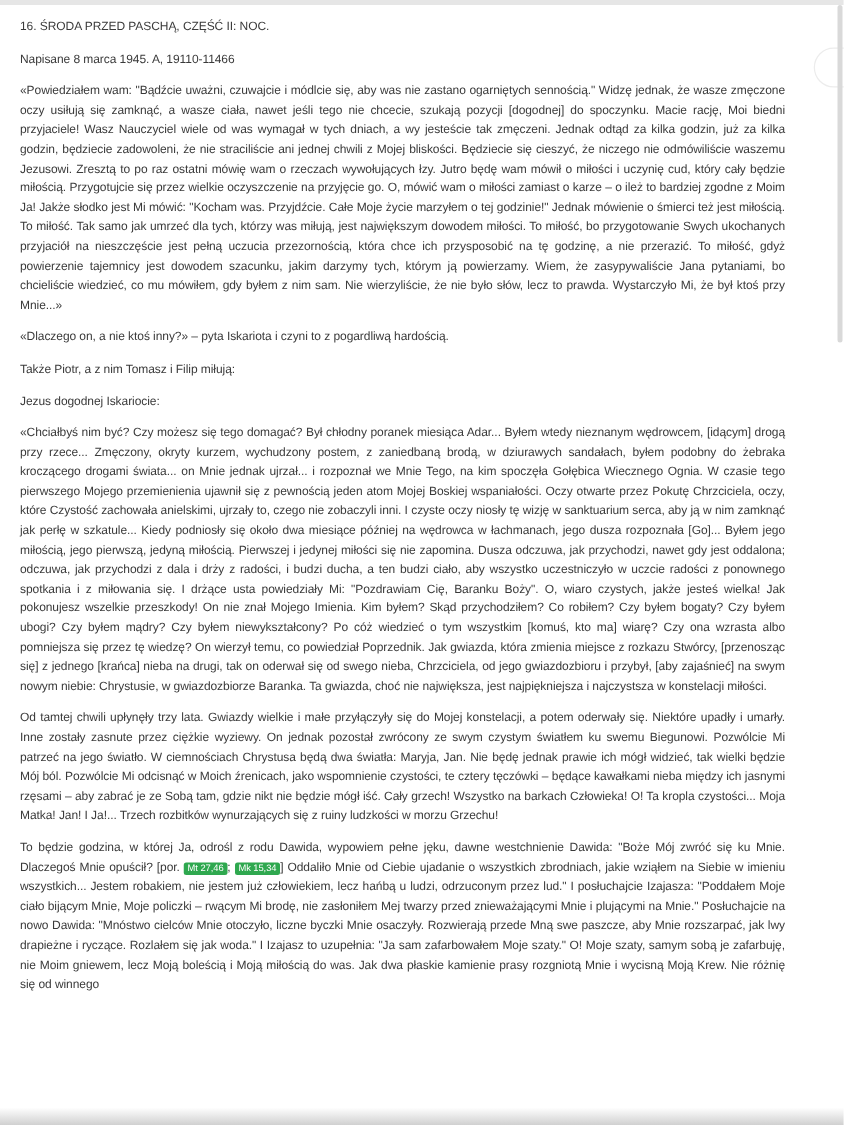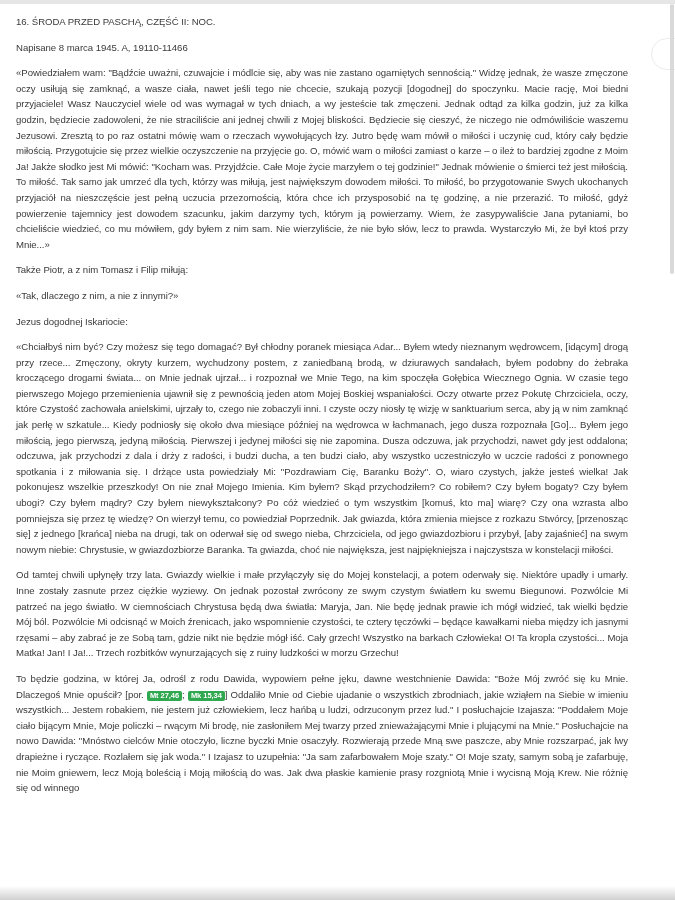--- a/index.html
+++ b/index.html
@@ -39,21 +39,21 @@
       text-align: left;
     }
     .ref {
       display: inline-block;
       background: #2fa84f;
       color: #ffffff;
       font-size: 7.5px;
       line-height: 10px;
       padding: 0 3px;
       border-radius: 2px;
-      font-weight: bold;
+      font-weight: normal;
       cursor: pointer;
     }
     .scrollbar {
       position: absolute;
       right: 1px;
       top: 4px;
       width: 4px;
       height: 270px;
       background: #d9d9d9;
       border-radius: 2px;
@@ -78,22 +78,22 @@
 </head>
 <body>
 
 <div class="topbar"></div>
 
 <div class="content">
   <p class="head">16. ŚRODA PRZED PASCHĄ, CZĘŚĆ II: NOC.</p>
   <p class="head">Napisane 8 marca 1945. A, 19110-11466</p>
 
   <p>«Powiedziałem wam: "Bądźcie uważni, czuwajcie i módlcie się, aby was nie zastano ogarniętych sennością." Widzę jednak, że wasze zmęczone oczy usiłują się zamknąć, a wasze ciała, nawet jeśli tego nie chcecie, szukają pozycji [dogodnej] do spoczynku. Macie rację, Moi biedni przyjaciele! Wasz Nauczyciel wiele od was wymagał w tych dniach, a wy jesteście tak zmęczeni. Jednak odtąd za kilka godzin, już za kilka godzin, będziecie zadowoleni, że nie straciliście ani jednej chwili z Mojej bliskości. Będziecie się cieszyć, że niczego nie odmówiliście waszemu Jezusowi. Zresztą to po raz ostatni mówię wam o rzeczach wywołujących łzy. Jutro będę wam mówił o miłości i uczynię cud, który cały będzie miłością. Przygotujcie się przez wielkie oczyszczenie na przyjęcie go. O, mówić wam o miłości zamiast o karze – o ileż to bardziej zgodne z Moim Ja! Jakże słodko jest Mi mówić: "Kocham was. Przyjdźcie. Całe Moje życie marzyłem o tej godzinie!" Jednak mówienie o śmierci też jest miłością. To miłość. Tak samo jak umrzeć dla tych, którzy was miłują, jest największym dowodem miłości. To miłość, bo przygotowanie Swych ukochanych przyjaciół na nieszczęście jest pełną uczucia przezornością, która chce ich przysposobić na tę godzinę, a nie przerazić. To miłość, gdyż powierzenie tajemnicy jest dowodem szacunku, jakim darzymy tych, którym ją powierzamy. Wiem, że zasypywaliście Jana pytaniami, bo chcieliście wiedzieć, co mu mówiłem, gdy byłem z nim sam. Nie wierzyliście, że nie było słów, lecz to prawda. Wystarczyło Mi, że był ktoś przy Mnie...»</p>
+  <p>«Dlaczego on, a nie ktoś inny?» – pyta Iskariota i czyni to z pogardliwą hardością.</p>
   <p>Także Piotr, a z nim Tomasz i Filip miłują:</p>
-  <p>«Tak, dlaczego z nim, a nie z innymi?»</p>
   <p>Jezus dogodnej Iskariocie:</p>
   <p>«Chciałbyś nim być? Czy możesz się tego domagać? Był chłodny poranek miesiąca Adar... Byłem wtedy nieznanym wędrowcem, [idącym] drogą przy rzece... Zmęczony, okryty kurzem, wychudzony postem, z zaniedbaną brodą, w dziurawych sandałach, byłem podobny do żebraka kroczącego drogami świata... on Mnie jednak ujrzał... i rozpoznał we Mnie Tego, na kim spoczęła Gołębica Wiecznego Ognia. W czasie tego pierwszego Mojego przemienienia ujawnił się z pewnością jeden atom Mojej Boskiej wspaniałości. Oczy otwarte przez Pokutę Chrzciciela, oczy, które Czystość zachowała anielskimi, ujrzały to, czego nie zobaczyli inni. I czyste oczy niosły tę wizję w sanktuarium serca, aby ją w nim zamknąć jak perłę w szkatule... Kiedy podniosły się około dwa miesiące później na wędrowca w łachmanach, jego dusza rozpoznała [Go]... Byłem jego miłością, jego pierwszą, jedyną miłością. Pierwszej i jedynej miłości się nie zapomina. Dusza odczuwa, jak przychodzi, nawet gdy jest oddalona; odczuwa, jak przychodzi z dala i drży z radości, i budzi ducha, a ten budzi ciało, aby wszystko uczestniczyło w uczcie radości z ponownego spotkania i z miłowania się. I drżące usta powiedziały Mi: "Pozdrawiam Cię, Baranku Boży". O, wiaro czystych, jakże jesteś wielka! Jak pokonujesz wszelkie przeszkody! On nie znał Mojego Imienia. Kim byłem? Skąd przychodziłem? Co robiłem? Czy byłem bogaty? Czy byłem ubogi? Czy byłem mądry? Czy byłem niewykształcony? Po cóż wiedzieć o tym wszystkim [komuś, kto ma] wiarę? Czy ona wzrasta albo pomniejsza się przez tę wiedzę? On wierzył temu, co powiedział Poprzednik. Jak gwiazda, która zmienia miejsce z rozkazu Stwórcy, [przenosząc się] z jednego [krańca] nieba na drugi, tak on oderwał się od swego nieba, Chrzciciela, od jego gwiazdozbioru i przybył, [aby zajaśnieć] na swym nowym niebie: Chrystusie, w gwiazdozbiorze Baranka. Ta gwiazda, choć nie największa, jest najpiękniejsza i najczystsza w konstelacji miłości.</p>
   <p>Od tamtej chwili upłynęły trzy lata. Gwiazdy wielkie i małe przyłączyły się do Mojej konstelacji, a potem oderwały się. Niektóre upadły i umarły. Inne zostały zasnute przez ciężkie wyziewy. On jednak pozostał zwrócony ze swym czystym światłem ku swemu Biegunowi. Pozwólcie Mi patrzeć na jego światło. W ciemnościach Chrystusa będą dwa światła: Maryja, Jan. Nie będę jednak prawie ich mógł widzieć, tak wielki będzie Mój ból. Pozwólcie Mi odcisnąć w Moich źrenicach, jako wspomnienie czystości, te cztery tęczówki – będące kawałkami nieba między ich jasnymi rzęsami – aby zabrać je ze Sobą tam, gdzie nikt nie będzie mógł iść. Cały grzech! Wszystko na barkach Człowieka! O! Ta kropla czystości... Moja Matka! Jan! I Ja!... Trzech rozbitków wynurzających się z ruiny ludzkości w morzu Grzechu!</p>
 
   <p><span>To będzie godzina, w której Ja, odrośl z rodu Dawida, wypowiem pełne jęku, dawne westchnienie Dawida: "Boże Mój zwróć się ku Mnie. Dlaczegoś Mnie opuścił? [por. </span><span class="ref">Mt 27,46</span><span>; </span><span class="ref">Mk 15,34</span><span>] Oddaliło Mnie od Ciebie ujadanie o wszystkich zbrodniach, jakie wziąłem na Siebie w imieniu wszystkich... Jestem robakiem, nie jestem już człowiekiem, lecz hańbą u ludzi, odrzuconym przez lud." I posłuchajcie Izajasza: "Poddałem Moje ciało bijącym Mnie, Moje policzki – rwącym Mi brodę, nie zasłoniłem Mej twarzy przed znieważającymi Mnie i plującymi na Mnie." Posłuchajcie na nowo Dawida: "Mnóstwo cielców Mnie otoczyło, liczne byczki Mnie osaczyły. Rozwierają przede Mną swe paszcze, aby Mnie rozszarpać, jak lwy drapieżne i ryczące. Rozlałem się jak woda." I Izajasz to uzupełnia: "Ja sam zafarbowałem Moje szaty." O! Moje szaty, samym sobą je zafarbuję, nie Moim gniewem, lecz Moją boleścią i Moją miłością do was. Jak dwa płaskie kamienie prasy rozgniotą Mnie i wycisną Moją Krew. Nie różnię się od winnego</span></p>
 </div>
 
 <div class="float-btn"></div>
 <div class="scrollbar"></div>
 <div class="bottom-shade"></div>

